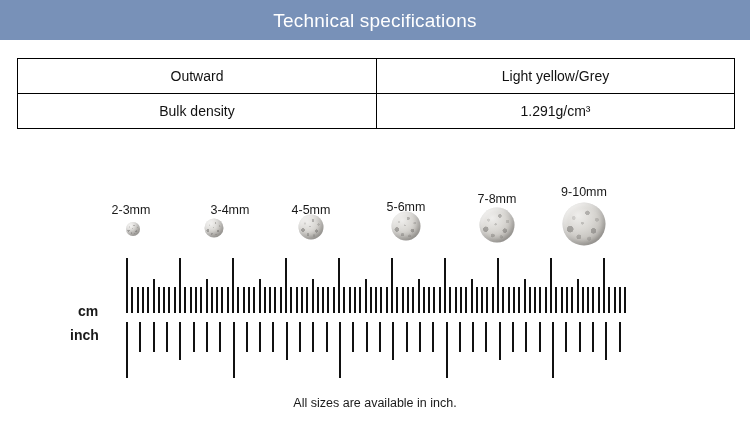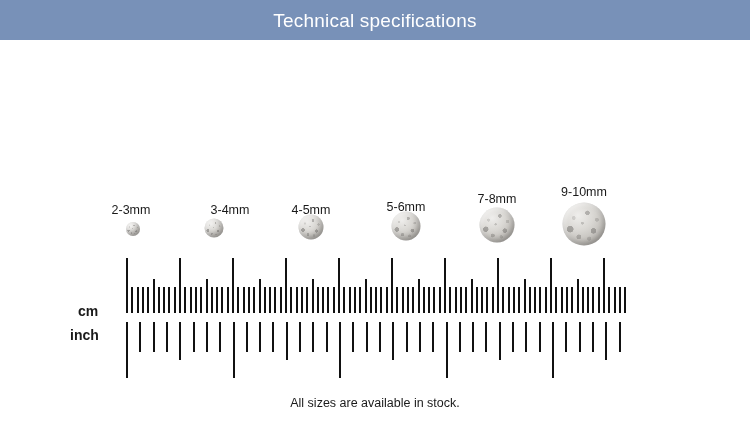--- a/index.html
+++ b/index.html
@@ -133,20 +133,28 @@
 </style>
 </head>
 <body>
 
 <div id="header-bar">
   <div id="header-title">Technical specifications</div>
 </div>
 
 <table id="spec-table">
   <tbody>
+    <tr>
+      <td class="col-label">Outward</td>
+      <td class="col-value">Light yellow/Grey</td>
+    </tr>
+    <tr>
+      <td class="col-label">Bulk density</td>
+      <td class="col-value">1.291g/cm³</td>
+    </tr>
   </tbody>
 </table>
 
 <div id="figure">
 
   <div class="size-label" style="left: 131px; top: 54px;">2-3mm</div>
   <div class="size-label" style="left: 214px; top: 54px; margin-left: 16px;">3-4mm</div>
   <div class="size-label" style="left: 311px; top: 54px;">4-5mm</div>
   <div class="size-label" style="left: 406px; top: 51px;">5-6mm</div>
   <div class="size-label" style="left: 497px; top: 43px;">7-8mm</div>
@@ -295,13 +303,13 @@
         <div class="tick" style="left: 552px; top: 172px; height: 56px;"></div>
         <div class="tick" style="left: 565px; top: 172px; height: 30px;"></div>
         <div class="tick" style="left: 579px; top: 172px; height: 30px;"></div>
         <div class="tick" style="left: 592px; top: 172px; height: 30px;"></div>
         <div class="tick" style="left: 605px; top: 172px; height: 38px;"></div>
         <div class="tick" style="left: 619px; top: 172px; height: 30px;"></div>
       </div>
   </div>
 </div>
 
-<div id="caption">All sizes are available in stock.</div>
+<div id="caption">All sizes are available in inch.</div>
 
 </body></html>

